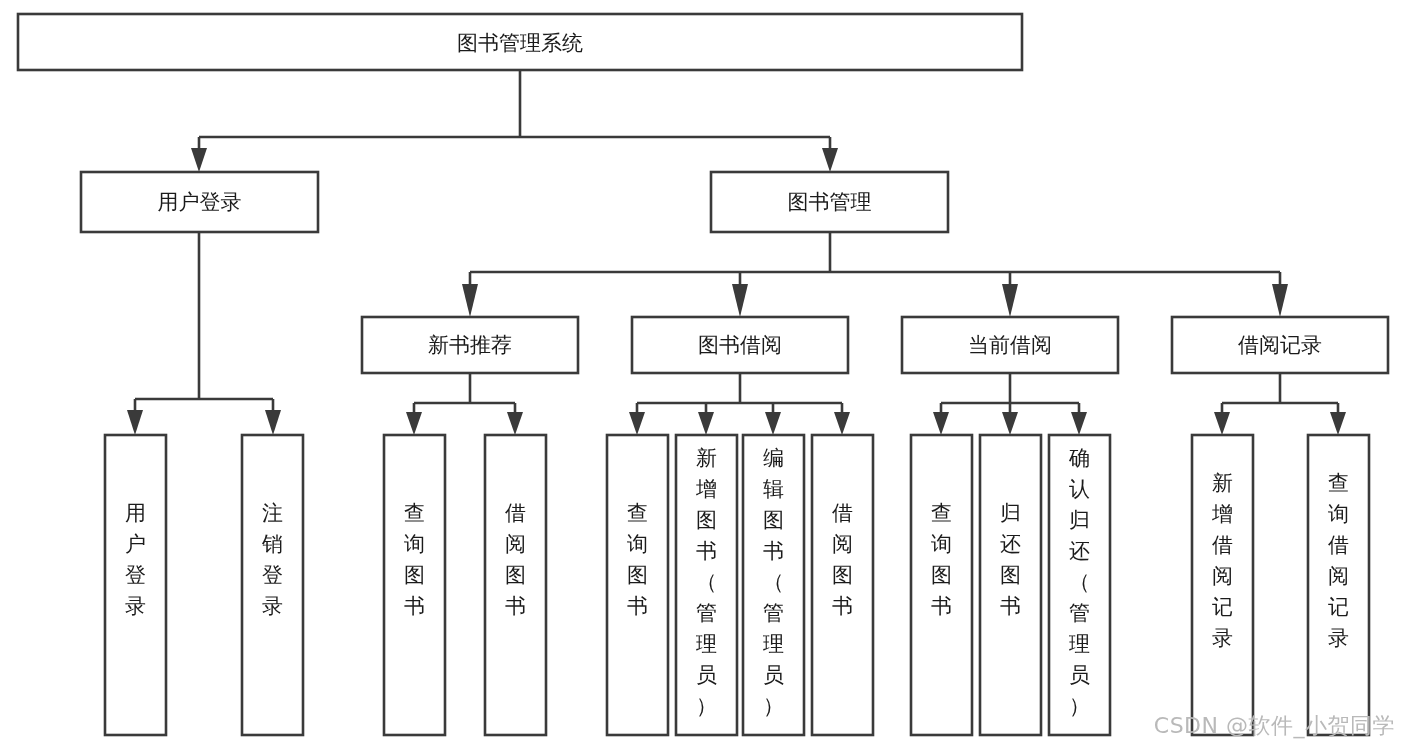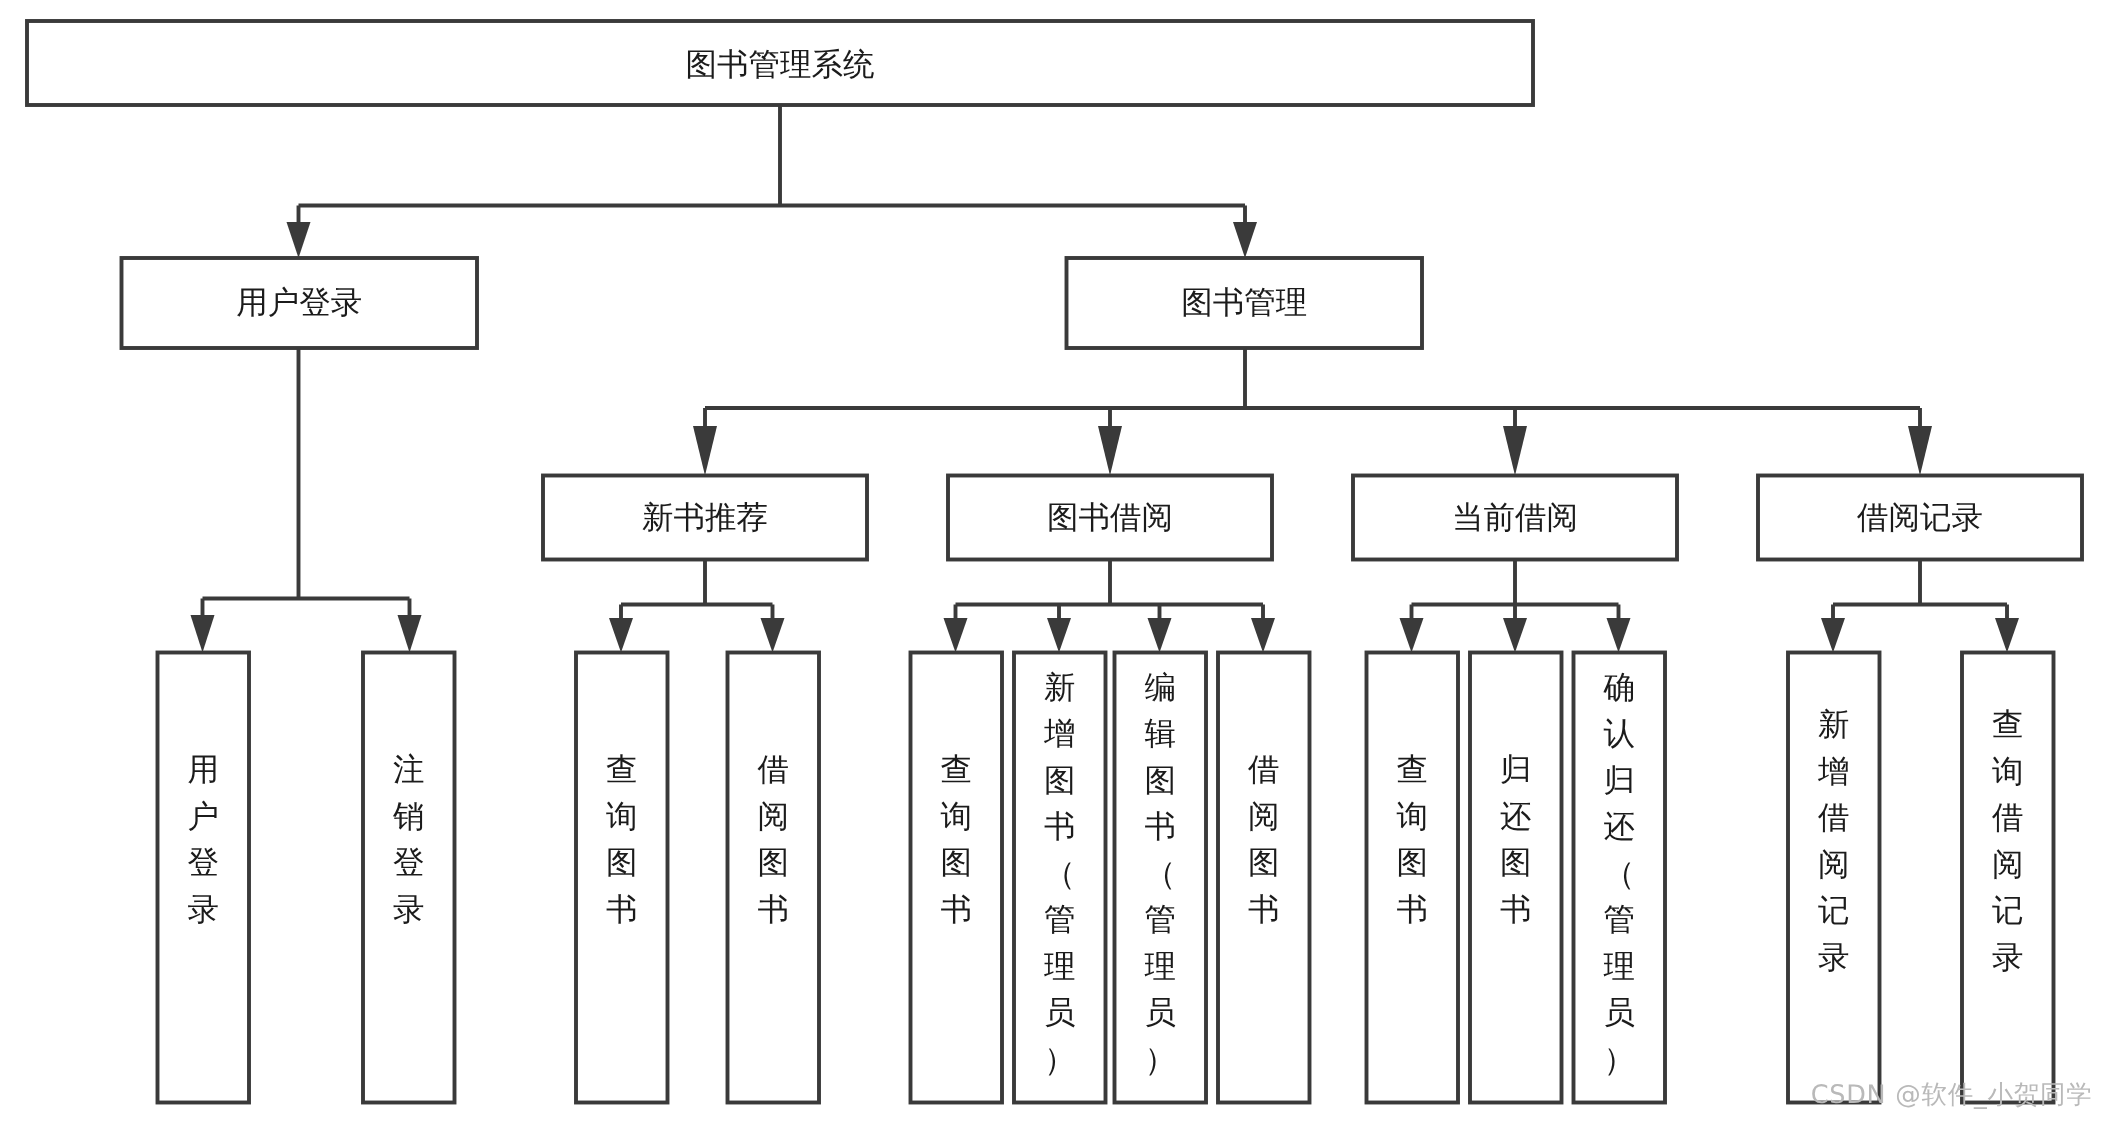--- a/index.html
+++ b/index.html
@@ -53,21 +53,21 @@
     fill: #1b1b1b;
     font-family: "DejaVu Sans", "Liberation Sans", sans-serif;
     font-size: 21px;
     text-anchor: middle;
   }
   .watermark-text {
     position: absolute;
     right: 10px;
     bottom: 6px;
     font-family: "DejaVu Sans", "Liberation Sans", sans-serif;
-    font-size: 17px;
+    font-size: 22px;
     color: #b9b9b9;
     letter-spacing: 0.5px;
     white-space: nowrap;
     pointer-events: none;
   }
 </style>
 </head>
 <body>
 
 <div id="diagram-root">

